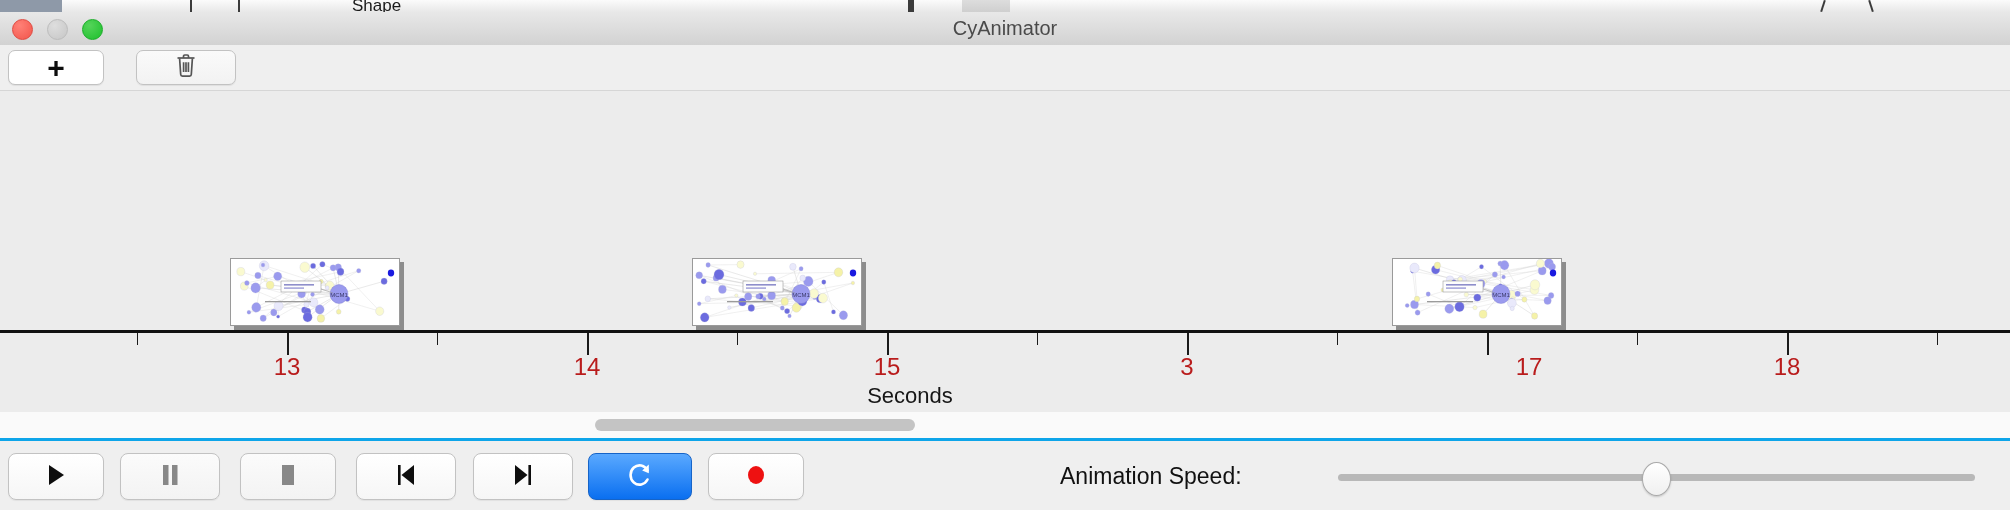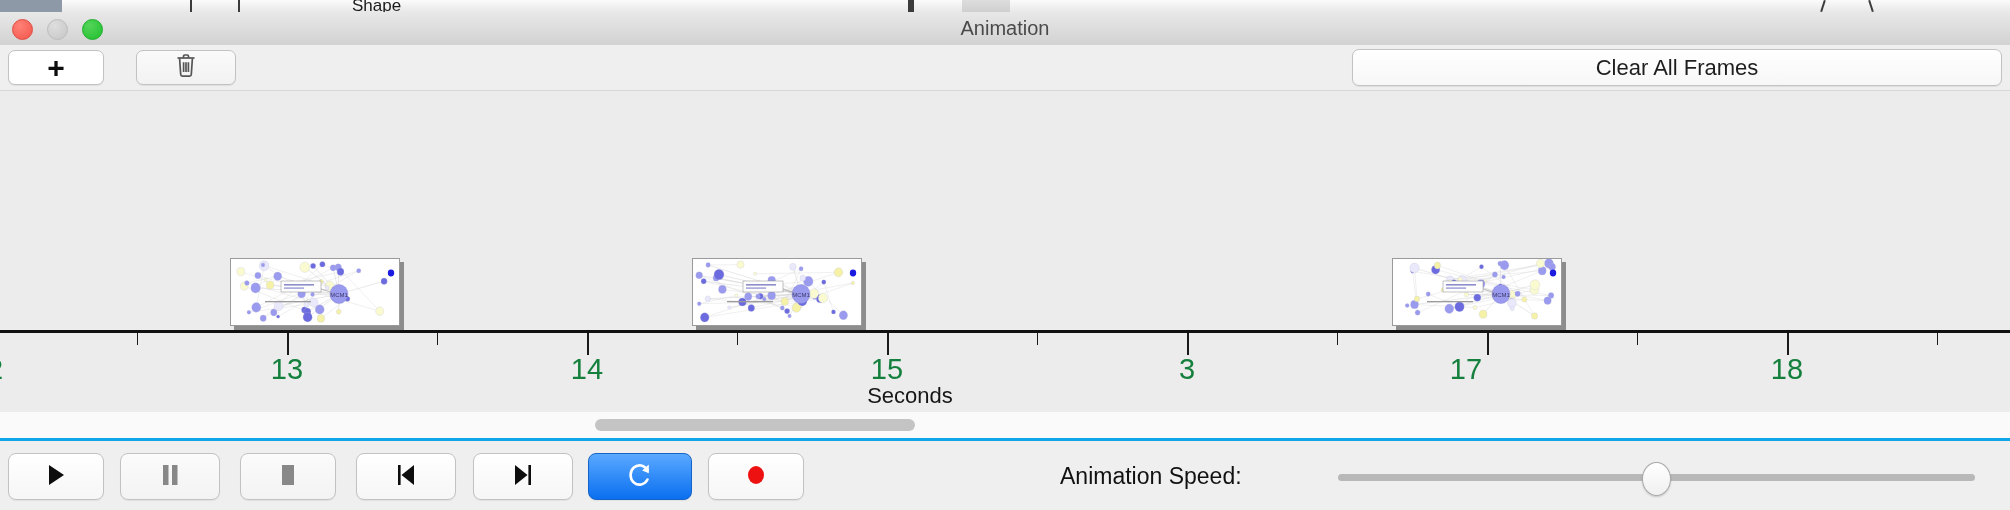--- a/index.html
+++ b/index.html
@@ -69,21 +69,21 @@
   }
   .frame svg{display:block;width:100%;height:100%;}
 
   
   .ruler{position:absolute;left:0;top:240px;width:2010px;height:82px;}
   .ruler-line{position:absolute;left:0;top:0;width:2010px;height:3px;background:#111;}
   .tick{position:absolute;top:3px;width:1px;background:#1a1a1a;}
   .tick.major{height:22px;width:2px;}
   .tick.minor{height:12px;}
   .tick-label{
-    position:absolute;top:23px;font-size:29px;color:#15803d;
+    position:absolute;top:23px;font-size:24px;color:#b91c1c;
     transform:translateX(-50%);white-space:nowrap;
   }
   .axis-title{
     position:absolute;left:0;top:53px;width:2010px;text-align:center;
     font-size:22px;color:#161616;
   }
   .axis-title span{position:relative;left:-95px;text-align:right;}
 
   
   .scrollbar{
@@ -144,21 +144,21 @@
     <div class="bg-seg" style="left:1810px;width:200px;border-right:none;"></div>
     <div class="bg-tick" style="left:190px;"></div>
     <div class="bg-tick" style="left:238px;"></div>
     <div class="bg-tick" style="left:908px;width:6px;"></div>
     <div class="bg-tick" style="left:1822px;transform:rotate(18deg);"></div>
     <div class="bg-tick" style="left:1870px;transform:rotate(-18deg);"></div>
     <div class="bg-text" style="left:352px;">Shape</div>
   </div>
 
   <div class="titlebar">
-    <div class="win-title">Animation</div>
+    <div class="win-title">CyAnimator</div>
     <div class="tl-wrap">
       <div class="tl close"></div>
       <div class="tl min"></div>
       <div class="tl max"></div>
     </div>
   </div>
 
   <div class="toolbar">
 
     <div class="btn" id="add-frame-button">
@@ -169,23 +169,20 @@
       <span>
         <svg width="22" height="25" viewBox="0 0 22 25" fill="none" stroke="#555" stroke-width="1.7">
           <path d="M2.5 5h17"></path>
           <path d="M8.5 5V3.2c0-.7.5-1.2 1.2-1.2h2.6c.7 0 1.2.5 1.2 1.2V5"></path>
           <path d="M4.6 5.4l1.1 16.1c.05.9.8 1.6 1.7 1.6h7.2c.9 0 1.65-.7 1.7-1.6L17.4 5.4"></path>
           <path d="M8.6 9.3v9.6M11 9.3v9.6M13.4 9.3v9.6"></path>
         </svg>
       </span>
     </div>
 
-    <div class="btn" id="clear-all-frames-button">
-      <span>Clear All Frames</span>
-    </div>
   </div>
 
   <div class="timeline">
     <div class="tl-sep"></div>
 
     <div id="frames-host">
         <div class="frame" style="left: 230px;">
           <svg viewBox="0 0 168 66" preserveAspectRatio="none">
          <rect x="0" y="0" width="168" height="66" fill="#ffffff"></rect>
          <line x1="108" y1="35" x2="81.5" y2="35.4" stroke="#c7c7c7" stroke-width="0.4"></line>
@@ -508,21 +505,21 @@
           <div class="tick-label" style="left: -13px;">12</div>
           <div class="tick major" style="left: 287px;"></div>
           <div class="tick-label" style="left: 287px;">13</div>
           <div class="tick major" style="left: 587px;"></div>
           <div class="tick-label" style="left: 587px;">14</div>
           <div class="tick major" style="left: 887px;"></div>
           <div class="tick-label" style="left: 887px;">15</div>
           <div class="tick major" style="left: 1187px;"></div>
           <div class="tick-label" style="left: 1187px;">3</div>
           <div class="tick major" style="left: 1487px;"></div>
-          <div class="tick-label" style="left: 1466px;">17</div>
+          <div class="tick-label" style="left: 1529px;">17</div>
           <div class="tick major" style="left: 1787px;"></div>
           <div class="tick-label" style="left: 1787px;">18</div>
           <div class="tick minor" style="left: 137px;"></div>
           <div class="tick minor" style="left: 437px;"></div>
           <div class="tick minor" style="left: 737px;"></div>
           <div class="tick minor" style="left: 1037px;"></div>
           <div class="tick minor" style="left: 1337px;"></div>
           <div class="tick minor" style="left: 1637px;"></div>
           <div class="tick minor" style="left: 1937px;"></div>
         </div>

